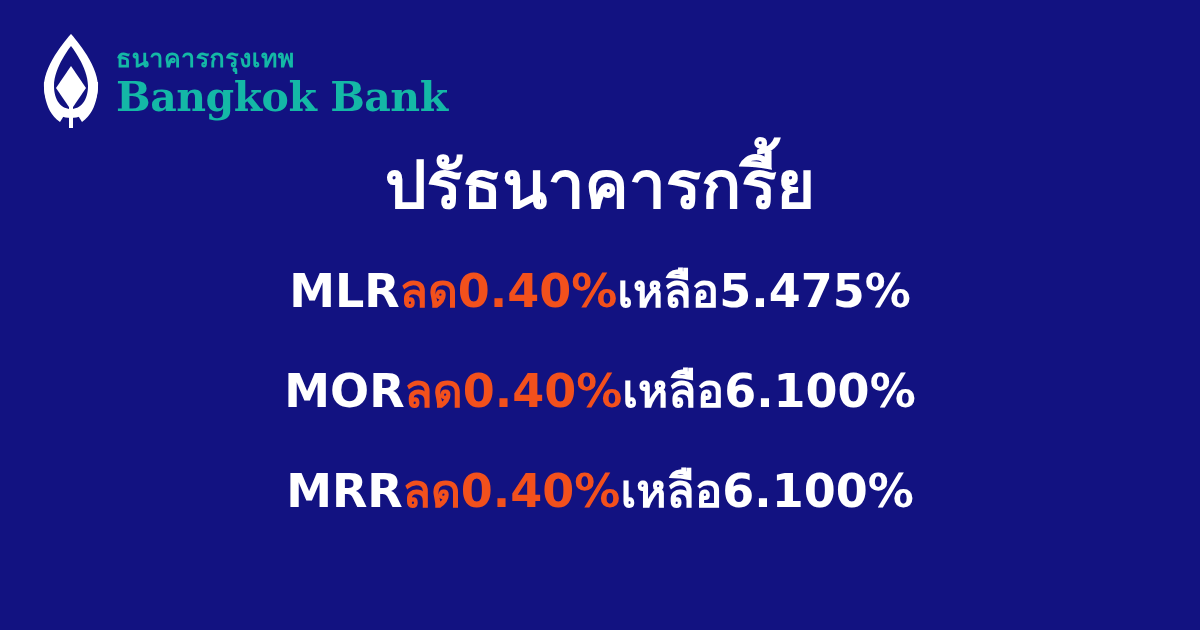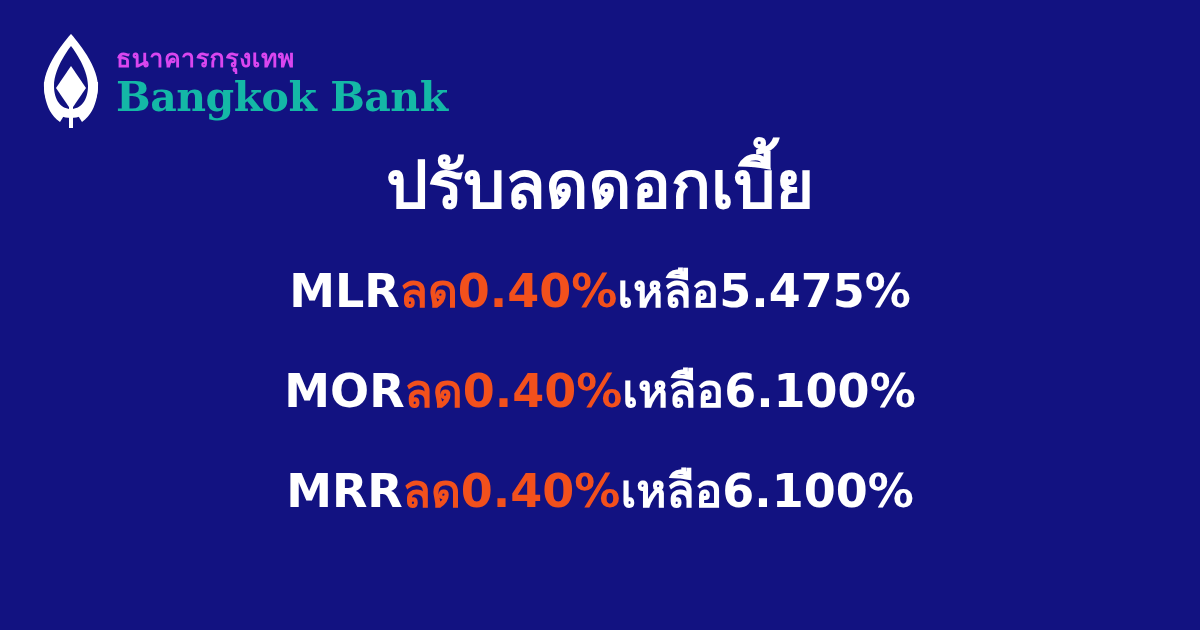--- a/index.html
+++ b/index.html
@@ -126,26 +126,26 @@
   <div class="brand">
     <svg class="brand-mark" viewBox="0 0 62 96" aria-hidden="true">
       <path d="M31 2 C31 2 58 31 58 54 C58 73 46 86 31 86 C16 86 4 73 4 54 C4 31 31 2 31 2 Z
                M31 14 C31 14 48 35 48 54 C48 68 41 77 31 77 C21 77 14 68 14 54 C14 35 31 14 31 14 Z" fill="#ffffff" fill-rule="evenodd"></path>
       <path d="M31 34 L46 56 L31 78 L16 56 Z" fill="#ffffff"></path>
       <path d="M29 55 L33 55 L33 96 L29 96 Z" fill="#ffffff"></path>
       <path d="M4 50 C4 50 2 78 20 90 L25 82 C25 82 10 72 11 50 Z" fill="#ffffff"></path>
       <path d="M58 50 C58 50 60 78 42 90 L37 82 C37 82 52 72 51 50 Z" fill="#ffffff"></path>
     </svg>
     <div class="brand-text">
-      <div class="brand-thai" style="color: #d946ef;">ธนาคารกรุงเทพ</div>
+      <div class="brand-thai" style="color: #14b8a6;">ธนาคารกรุงเทพ</div>
       <div class="brand-en" style="color: #14b8a6;">Bangkok Bank</div>
     </div>
   </div>
 
-  <div class="headline" style="color: rgb(255, 255, 255);">ปรับลดดอกเบี้ย</div>
+  <div class="headline" style="color: rgb(255, 255, 255);">ปรัธนาคารกรี้ย</div>
 
   <div class="rates">
 
     <div class="rate-row">
       <span class="rate-code" style="color: rgb(255, 255, 255);">MLR</span><span class="sp"></span><span class="rate-cut" style="color: rgb(242, 80, 28);">ลด</span><span class="sp"></span><span class="rate-cut-amount" style="color: rgb(242, 80, 28);">0.40%</span><span class="sp"></span><span class="rate-remain" style="color: rgb(255, 255, 255);">เหลือ</span><span class="sp"></span><span class="rate-value" style="color: rgb(255, 255, 255);">5.475%</span>
     </div>
 
     <div class="rate-row">
       <span class="rate-code" style="color: rgb(255, 255, 255);">MOR</span><span class="sp"></span><span class="rate-cut" style="color: rgb(242, 80, 28);">ลด</span><span class="sp"></span><span class="rate-cut-amount" style="color: rgb(242, 80, 28);">0.40%</span><span class="sp"></span><span class="rate-remain" style="color: rgb(255, 255, 255);">เหลือ</span><span class="sp"></span><span class="rate-value" style="color: rgb(255, 255, 255);">6.100%</span>
     </div>

